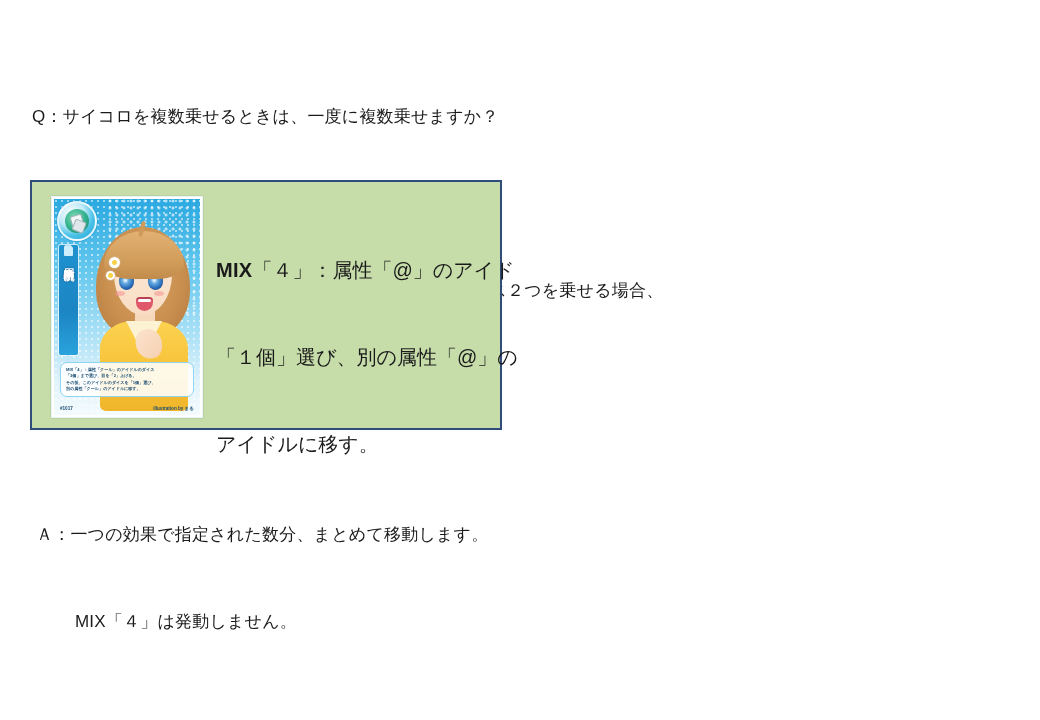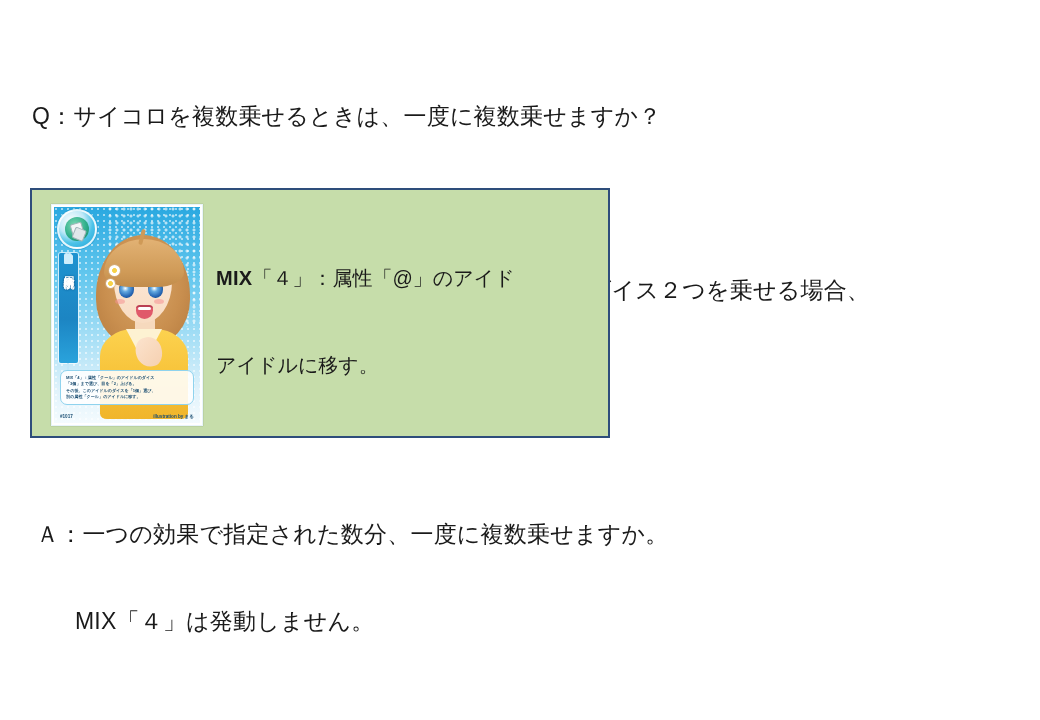--- a/index.html
+++ b/index.html
@@ -12,38 +12,38 @@
     background: #ffffff;
     font-family: "Liberation Sans", "DejaVu Sans", sans-serif;
     color: #111111;
     position: relative;
     overflow: hidden;
   }
 
   
   .qa-block {
     position: absolute;
-    font-size: 23px;
+    font-size: 17px;
     line-height: 29px;
     color: #1a1a1a;
     letter-spacing: 0.2px;
     white-space: pre;
   }
   #question-block { left: 32px; top: 44px; }
   #answer-block   { left: 36px; top: 462px; }
 
   .qa-line { display: block; }
   .qa-line.indent { padding-left: 39px; }
 
   
   #card-box {
     position: absolute;
     left: 30px;
-    top: 188px;
-    width: 580px;
+    top: 180px;
+    width: 472px;
     height: 250px;
     background: #c6ddaa;
     border: 2px solid #2e4d7b;
     box-sizing: border-box;
   }
 
   
   #idol-card {
     position: absolute;
     left: 19px;
@@ -322,20 +322,21 @@
     </div>
 
     <div class="card-footer">
       <span>#1017</span>
       <span>illustration by まる</span>
     </div>
   </div>
 
   <div id="skill-text">
     <span class="skill-line"><span class="mix-label">MIX</span>「４」：属性「@」のアイド</span>
+    <span class="skill-line">「１個」選び、別の属性「@」の</span>
     <span class="skill-line">アイドルに移す。</span>
   </div>
 </div>
 
 <div class="qa-block" id="answer-block">
-  <span class="qa-line">Ａ：一つの効果で指定された数分、一度に複数乗せますか。</span>
+  <span class="qa-line">Ａ：一つの効果で指定された数分、まとめて移動します。</span>
   <span class="qa-line indent">MIX「４」は発動しません。</span>
 </div>
 
 </body></html>

